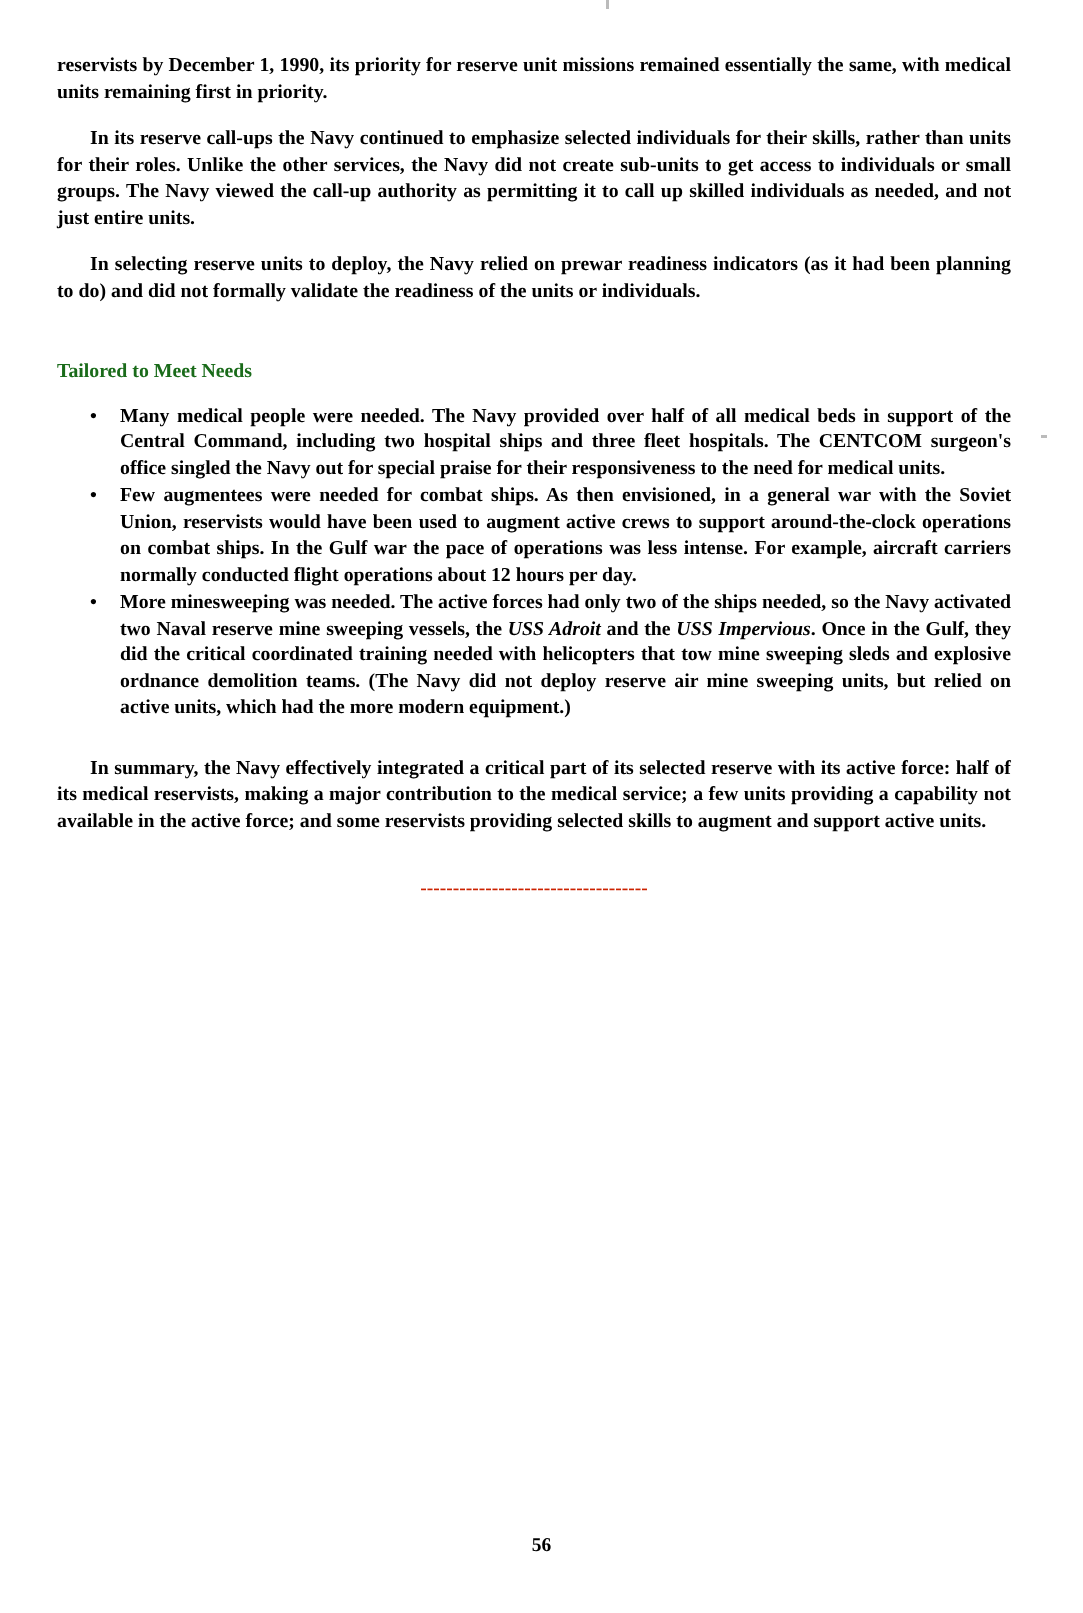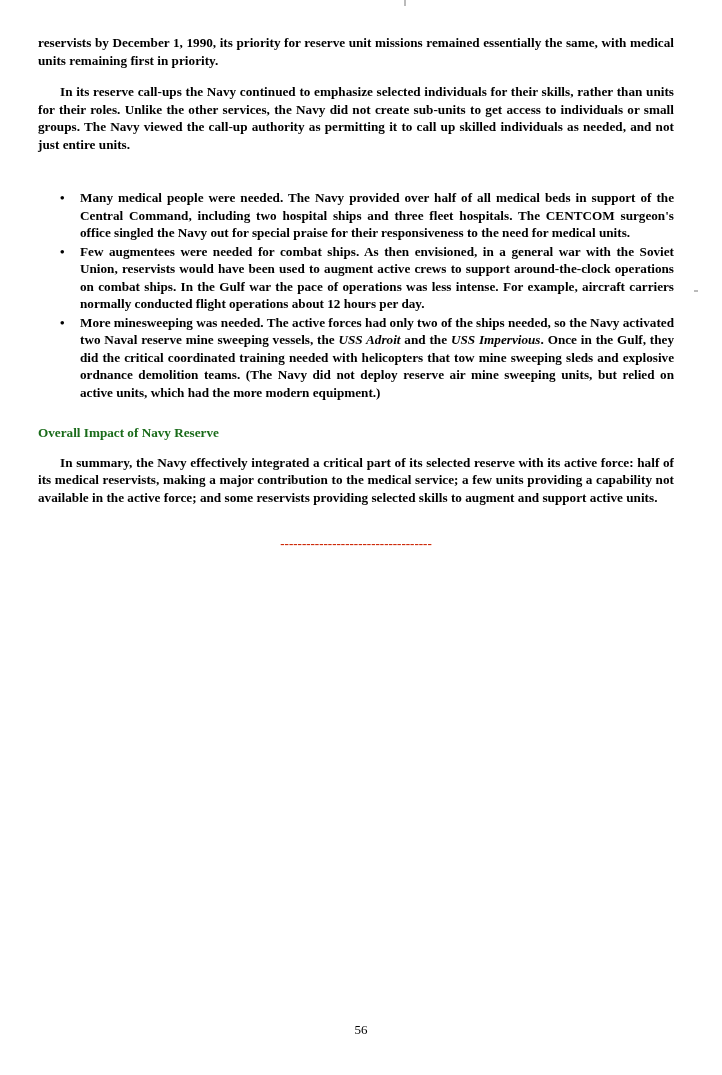--- a/index.html
+++ b/index.html
@@ -80,61 +80,62 @@
     font-family: "Liberation Serif", serif;
     font-weight: bold;
   }
   .page-number {
     position: absolute;
     left: 0;
     right: 0;
     top: 1022px;
     text-align: center;
     font-size: 13px;
-    font-weight: normal;
+    font-weight: bold;
     font-family: "Liberation Serif", serif;
   }
   .tick {
     position: absolute;
     background: #bbbbbb;
   }
 </style>
 </head>
 <body>
 
 <div class="page">
 
   <div class="tick" style="left:404px; top:0px; width:2px; height:6px;"></div>
   <div class="tick" style="left:694px; top:290px; width:4px; height:2px;"></div>
 
   <p class="para">reservists  by  December  1,  1990,  its   priority  for  reserve  unit  missions  remained essentially the same, with medical units remaining first in priority.</p>
   <p class="para indent">In   its   reserve call-ups the Navy continued to emphasize selected individuals for their skills,  rather than units for their roles. Unlike the other services, the Navy did not create sub-units  to  get  access  to  individuals  or  small  groups.  The   Navy viewed the call-up authority  as  permitting  it  to  call  up   skilled individuals as needed, and not just entire units.</p>
+  <p class="para indent">In  selecting  reserve  units  to  deploy, the Navy relied on prewar readiness indicators (as  it had been planning to do) and did not formally validate the readiness of the units or individuals.</p>
 
   <div class="spacer-lg"></div>
 
+  <div class="heading">Tailored to Meet Needs</div>
 
 
   <ul class="bullets">
     <li>
       <span class="dot">•</span>
       <span>Many  medical  people  were  needed.  The   Navy provided over half of all medical beds  in  support  of  the Central Command, including two hospital ships and three fleet  hospitals.  The  CENTCOM  surgeon's  office singled the Navy out for special praise for their responsiveness to the need for medical units.</span>
     </li>
     <li>
       <span class="dot">•</span>
       <span>Few  augmentees  were  needed   for combat ships. As then envisioned, in a general war  with  the  Soviet  Union,  reservists  would  have   been used to augment active crews  to  support  around-the-clock  operations  on  combat ships. In the Gulf war the  pace  of  operations  was  less   intense. For example, aircraft carriers normally conducted flight operations about 12 hours per day.</span>
     </li>
     <li>
       <span class="dot">•</span>
       <span>More  minesweeping  was  needed.  The  active  forces  had  only  two   of the ships needed,  so  the  Navy  activated  two Naval reserve mine sweeping vessels, the </span><em class="italic">USS Adroit</em><span>  and the </span><em class="italic">USS Impervious</em><span>. Once in the Gulf, they did the critical coordinated training   needed  with  helicopters  that  tow  mine  sweeping  sleds  and  explosive ordnance  demolition  teams.  (The   Navy did not deploy reserve air mine sweeping units, but relied on active units, which had the more modern equipment.)</span>
     </li>
   </ul>
 
   <div class="spacer-lg"></div>
 
-  <div class="heading">Overall Impact of Navy Reserve</div>
 
   <p class="para indent">In  summary, the Navy effectively integrated a critical part of its selected reserve with its  active  force:  half  of  its  medical  reservists,  making  a  major  contribution  to  the medical  service;   a few units providing a capability not available in the active force; and some reservists providing selected skills to augment and support active units.</p>
 
   <div class="divider-wrap">
     <span class="divider">-----------------------------------</span>
   </div>
 
   <div class="page-number">56</div>
 </div>
 

